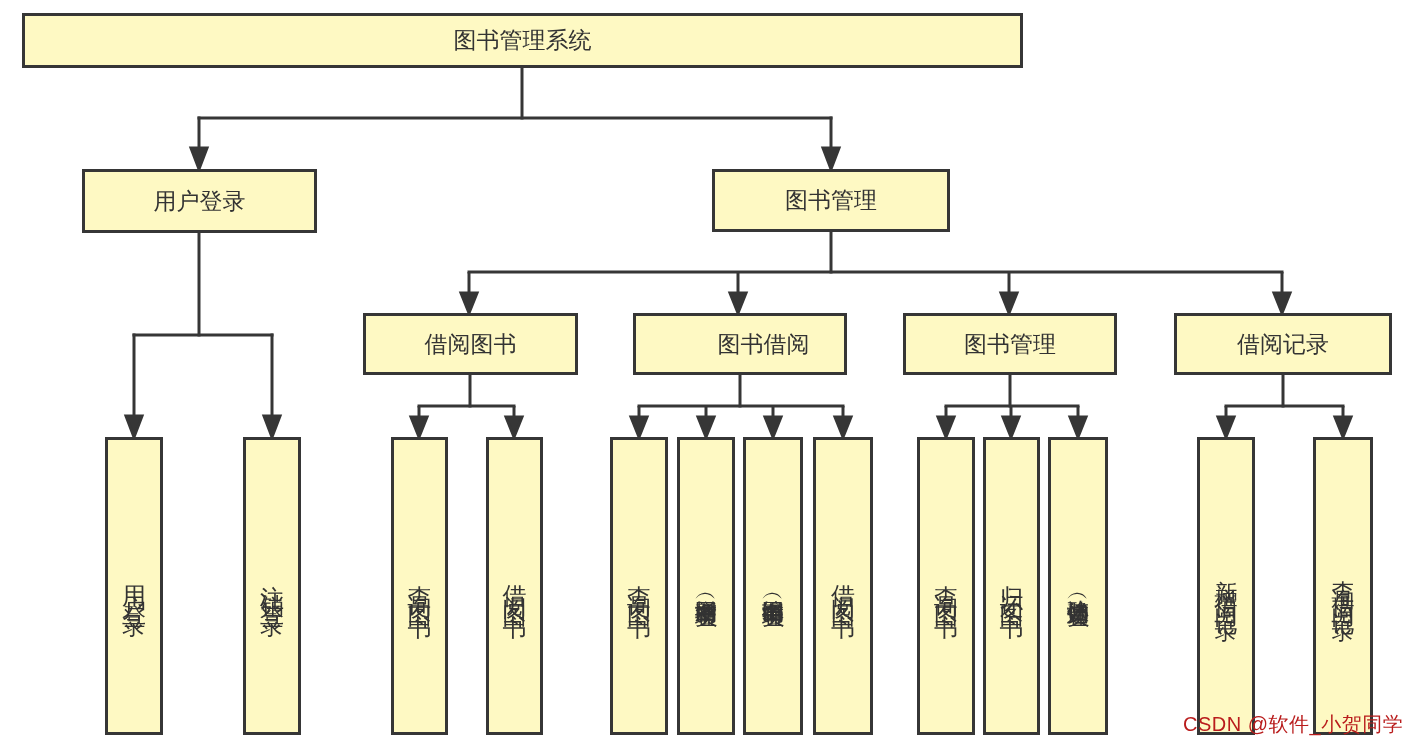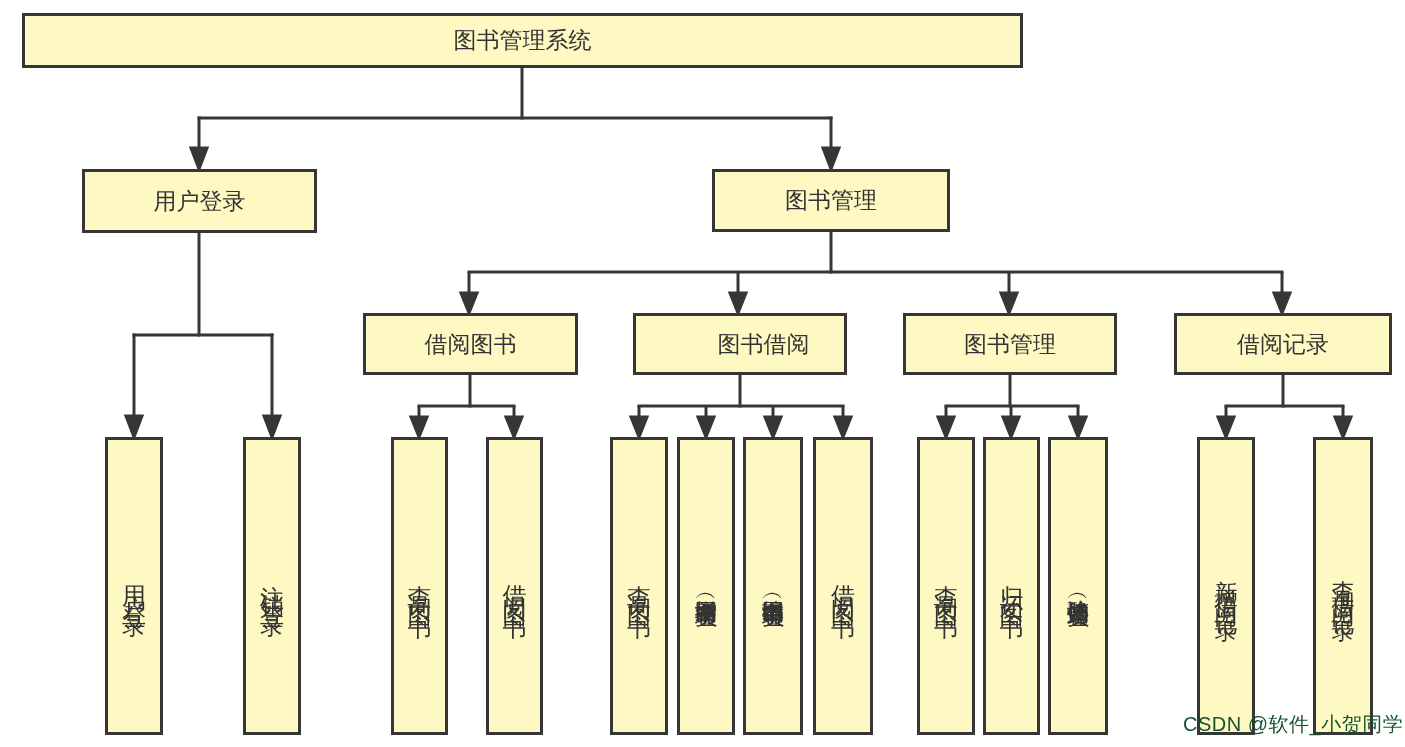--- a/index.html
+++ b/index.html
@@ -46,21 +46,21 @@
   }
   .leaf.mid span {
     letter-spacing: 8px;
     font-size: 23px;
   }
   .watermark {
     position: absolute;
     left: 1183px;
     top: 711px;
     font-size: 20px;
-    color: #14532d;
+    color: #b91c1c;
     white-space: nowrap;
     letter-spacing: 0.5px;
   }
 </style>
 </head>
 <body>
 
 <div class="canvas">
 
   <svg class="connectors" width="1405" height="747" viewBox="0 0 1405 747">

